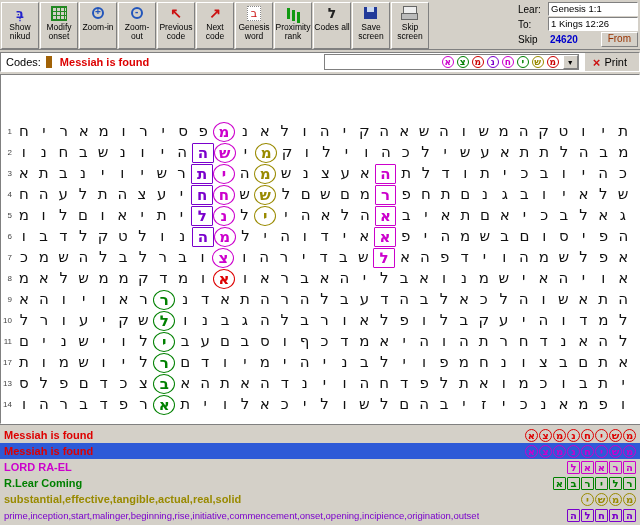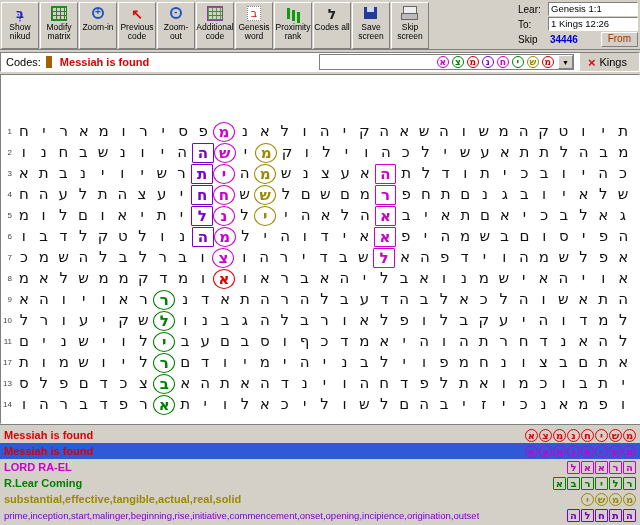--- a/index.html
+++ b/index.html
@@ -1,21 +1,21 @@
 <!DOCTYPE html>
 <html><head>
 <meta charset="utf-8">
 <style>
   html,body{margin:0;padding:0}
   body{width:640px;height:525px;background:#d4d0c8;font-family:"Liberation Sans",sans-serif;font-size:11px;overflow:hidden}
   .app{position:relative;width:640px;height:525px}
 
   
   .toolbar{position:absolute;top:0;left:0;width:640px;height:50px;background:#d4d0c8;border-bottom:1px solid #808080;display:flex;box-sizing:border-box}
-  .tb-buttons{display:flex;align-items:flex-end}
+  .tb-buttons{display:flex;align-items:center}
   .tb-btn{width:38px;height:47px;margin:1px 0 0 1px;background:#d4d0c8;border:1px solid;border-color:#ffffff #808080 #808080 #ffffff;display:flex;flex-direction:column;align-items:center;padding-top:2px;box-sizing:border-box;cursor:pointer}
   .tb-label{font-size:8.5px;line-height:9px;text-align:center;margin-top:1px;color:#000}
   .ic{width:20px;height:17px;position:relative;display:flex;align-items:center;justify-content:center}
   .ic-show-nikud::before{content:"\05D1\05B0\05BC";color:#2222cc;font-weight:bold;font-size:13px;font-family:"DejaVu Sans",sans-serif}
   .ic-modify-matrix::before{content:"";width:14px;height:13px;border:1px solid #228822;background-image:repeating-linear-gradient(0deg,#228822,#228822 1px,transparent 1px,transparent 4px),repeating-linear-gradient(90deg,#228822,#228822 1px,transparent 1px,transparent 4px)}
   .ic-zoom-in::before,.ic-zoom-out::before{content:"";position:absolute;left:4px;top:2px;width:12px;height:12px;border:2px solid #2255bb;border-radius:50%;box-sizing:border-box}
   .ic-zoom-in::after{content:"+";position:absolute;left:7px;top:1px;color:#2255bb;font-size:10px;font-weight:bold}
   .ic-zoom-out::after{content:"-";position:absolute;left:8px;top:1px;color:#2255bb;font-size:10px;font-weight:bold}
   .ic-previous-code::before{content:"\2196";color:#cc1111;font-size:14px;font-weight:bold}
   .ic-next-code::before{content:"\2197";color:#cc1111;font-size:14px;font-weight:bold}
@@ -75,37 +75,37 @@
 <div class="app">
 
   <div class="toolbar">
     <div class="tb-buttons">
         <div class="tb-btn">
           <div class="ic ic-show-nikud"></div>
           <div class="tb-label">Show nikud</div>
         </div>
         <div class="tb-btn">
           <div class="ic ic-modify-matrix"></div>
-          <div class="tb-label">Modify matrix</div>
+          <div class="tb-label">Modify onset</div>
         </div>
         <div class="tb-btn">
           <div class="ic ic-zoom-in"></div>
           <div class="tb-label">Zoom-in</div>
         </div>
         <div class="tb-btn">
+          <div class="ic ic-zoom-out"></div>
+          <div class="tb-label">Zoom-out</div>
+        </div>
+        <div class="tb-btn">
           <div class="ic ic-previous-code"></div>
           <div class="tb-label">Previous code</div>
         </div>
         <div class="tb-btn">
-          <div class="ic ic-zoom-out"></div>
-          <div class="tb-label">Zoom-out</div>
-        </div>
-        <div class="tb-btn">
-          <div class="ic ic-additional-code"></div>
-          <div class="tb-label">Additional code</div>
+          <div class="ic ic-next-code"></div>
+          <div class="tb-label">Next code</div>
         </div>
         <div class="tb-btn">
           <div class="ic ic-identify-word"></div>
           <div class="tb-label">Genesis word</div>
         </div>
         <div class="tb-btn">
           <div class="ic ic-proximity-rank"></div>
           <div class="tb-label">Proximity rank</div>
         </div>
         <div class="tb-btn">
@@ -125,21 +125,21 @@
       <div class="range-row">
         <span class="rl">Lear:</span>
         <span class="rf">Genesis 1:1</span>
       </div>
       <div class="range-row">
         <span class="rl">To:</span>
         <span class="rf">1 Kings 12:26</span>
       </div>
       <div class="range-row">
         <span class="rl">Skip</span>
-        <span class="skipv">34446</span>
+        <span class="skipv">24620</span>
         <span class="area-btn">From</span>
       </div>
     </div>
   </div>
 
   <div class="codes-row">
     <span class="codes-label">Codes:</span>
     <span class="codes-term">Messiah is found</span>
     <div class="combo">
       <div class="combo-letters">
@@ -151,21 +151,21 @@
           <span class="combo-letter" style="color: rgb(204, 0, 0); border-color: rgb(204, 0, 0);">מ</span>
           <span class="combo-letter" style="color: rgb(0, 128, 0); border-color: rgb(0, 128, 0);">צ</span>
           <span class="combo-letter" style="color: rgb(204, 0, 204); border-color: rgb(204, 0, 204);">א</span>
         </div>
       <div class="combo-arrow">
         <span>▼</span>
       </div>
     </div>
     <div class="cancel">
       <span class="x">×</span>
-      <span>Kings</span>
+      <span>Print</span>
     </div>
   </div>
 
   <div class="matrix">
     <div class="m-grid">
         <div class="m-row">
           <div class="m-num">1</div>
           <div class="m-lets">
             <span class="m-cell">ח</span>
             <span class="m-cell">י</span>

